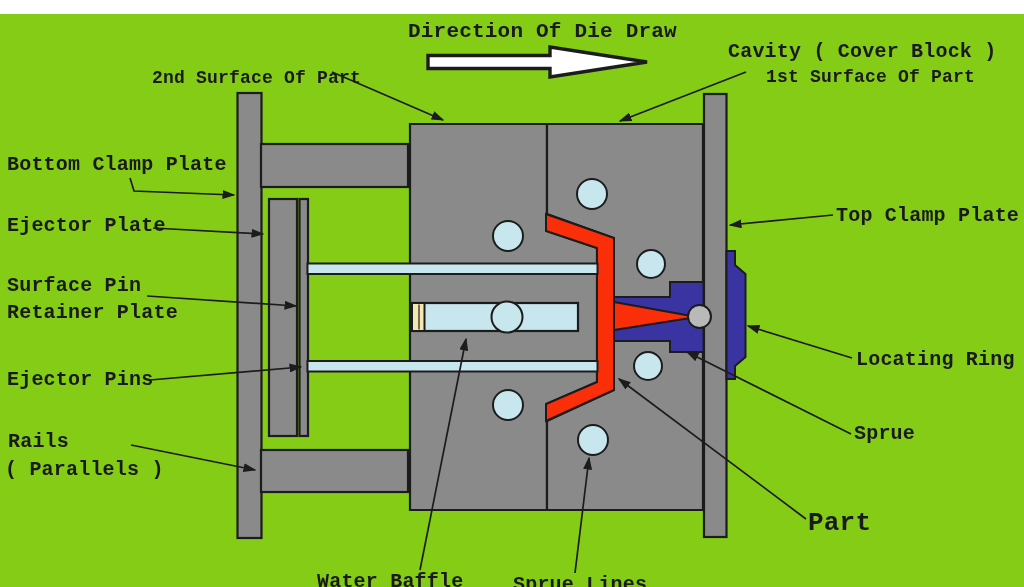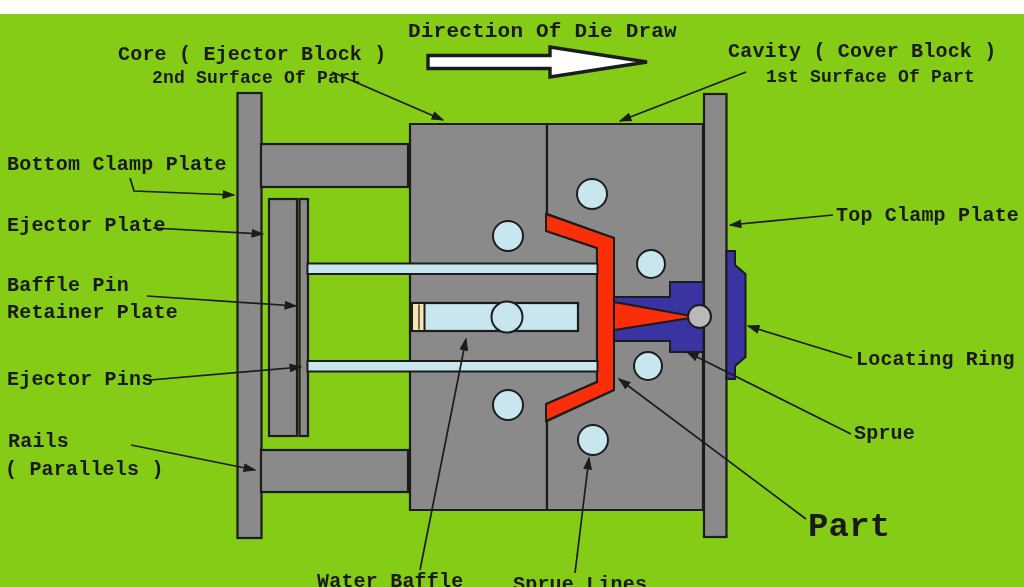--- a/index.html
+++ b/index.html
@@ -7,21 +7,21 @@
     position:relative; width:1024px; height:587px; background:#84cc16;
     font-family:Liberation Mono, monospace; overflow:hidden;margin-top:14px;
   }
   .canvas svg { position:absolute; left:0; top:0; }
   .label {
     position:absolute; font-weight:bold; color:#1a1a1a;
     white-space:nowrap; line-height:1.05; letter-spacing:0.2px;
   }
   .fs-main { font-size:20px; }
   .fs-sub  { font-size:18px; }
-  .fs-big  { font-size:34px; }
+  .fs-big  { font-size:26px; }
   .fs-title{ font-size:21px; }
   .ol   { stroke:#1c1c1c; stroke-width:2.2; }
   .ol-t { stroke:#1c1c1c; stroke-width:2; }
   .leader { stroke:#1c1c1c; stroke-width:1.7; fill:none; }
 </style>
 </head>
 <body>
 
 <div class="canvas">
 
@@ -76,29 +76,28 @@
     <line class="leader" x1="833" y1="201" x2="730" y2="211" marker-end="url(#ah)"></line>
     <line class="leader" x1="852" y1="344" x2="748" y2="312" marker-end="url(#ah)"></line>
     <line class="leader" x1="851" y1="420" x2="687" y2="338" marker-end="url(#ah)"></line>
     <line class="leader" x1="806" y1="505" x2="619" y2="365" marker-end="url(#ah)"></line>
     <line class="leader" x1="420" y1="556" x2="466" y2="325" marker-end="url(#ah)"></line>
     <line class="leader" x1="575" y1="559" x2="589" y2="444" marker-end="url(#ah)"></line>
   </svg>
 
   <div class="label fs-title" style="left:408px; top:7px;">Direction Of Die Draw</div>
 
-  <div class="label fs-main" style="left:118px; top:30px;">Core ( Ejector Block )</div>
   <div class="label fs-sub" style="left:152px; top:55px;">2nd Surface Of Part</div>
 
   <div class="label fs-main" style="left:728px; top:27px;">Cavity ( Cover Block )</div>
   <div class="label fs-sub" style="left:766px; top:54px;">1st Surface Of Part</div>
 
   <div class="label fs-main" style="left:7px;  top:140px;">Bottom Clamp Plate</div>
   <div class="label fs-main" style="left:7px;  top:201px;">Ejector Plate</div>
-  <div class="label fs-main" style="left:7px;  top:261px;">Baffle Pin</div>
+  <div class="label fs-main" style="left:7px;  top:261px;">Surface Pin</div>
   <div class="label fs-main" style="left:7px;  top:288px;">Retainer Plate</div>
   <div class="label fs-main" style="left:7px;  top:355px;">Ejector Pins</div>
   <div class="label fs-main" style="left:8px;  top:417px;">Rails</div>
   <div class="label fs-main" style="left:5px;  top:445px;">( Parallels )</div>
 
   <div class="label fs-main" style="left:836px; top:191px;">Top Clamp Plate</div>
   <div class="label fs-main" style="left:856px; top:335px;">Locating Ring</div>
   <div class="label fs-main" style="left:854px; top:409px;text-align:center;">Sprue</div>
   <div class="label fs-big" style="left:808px; top:496px;">Part</div>
 

